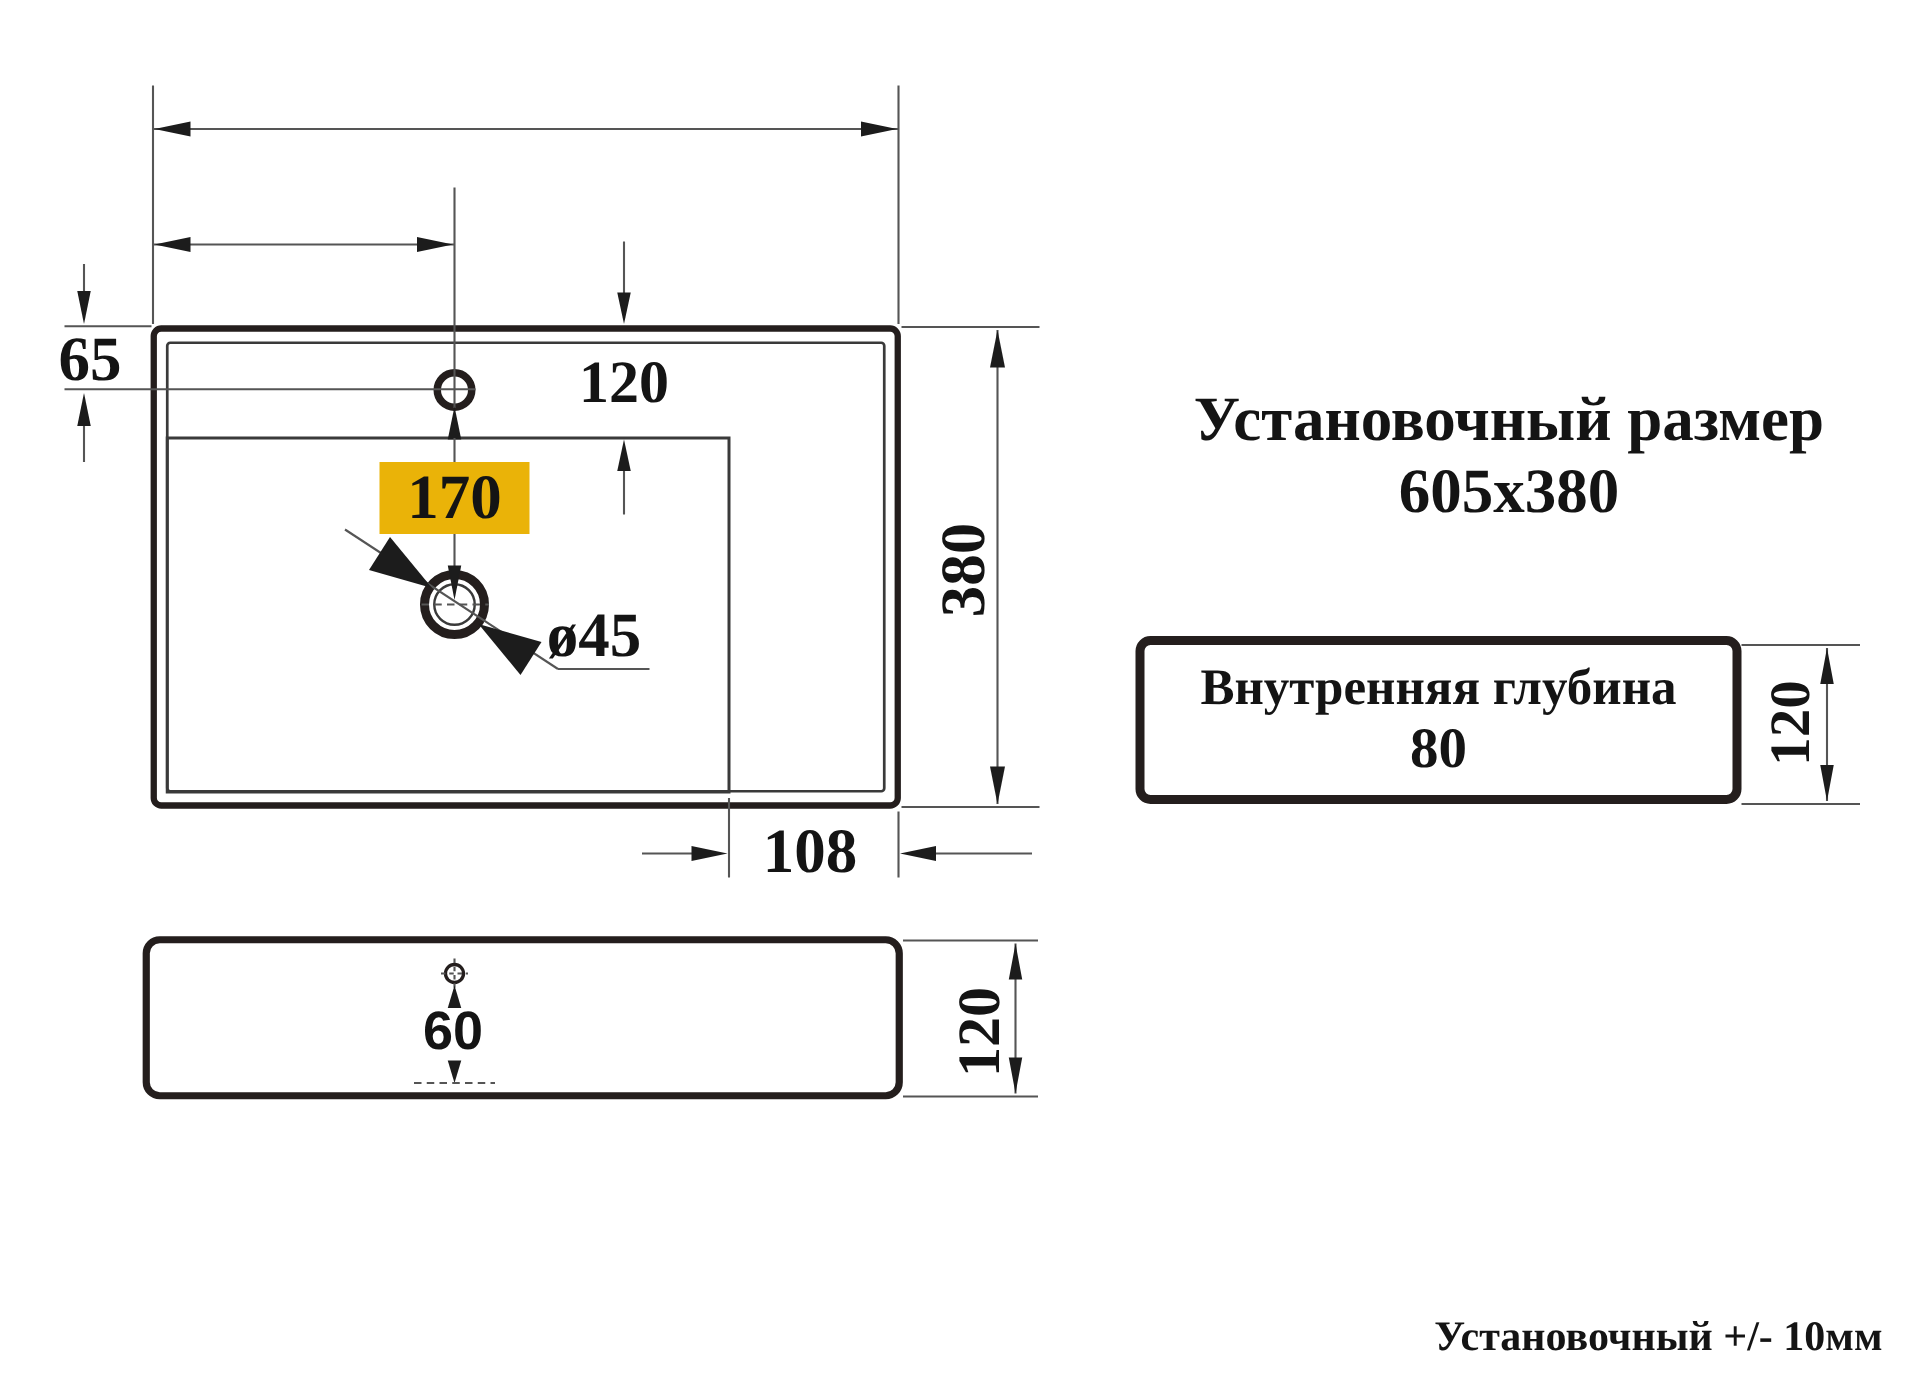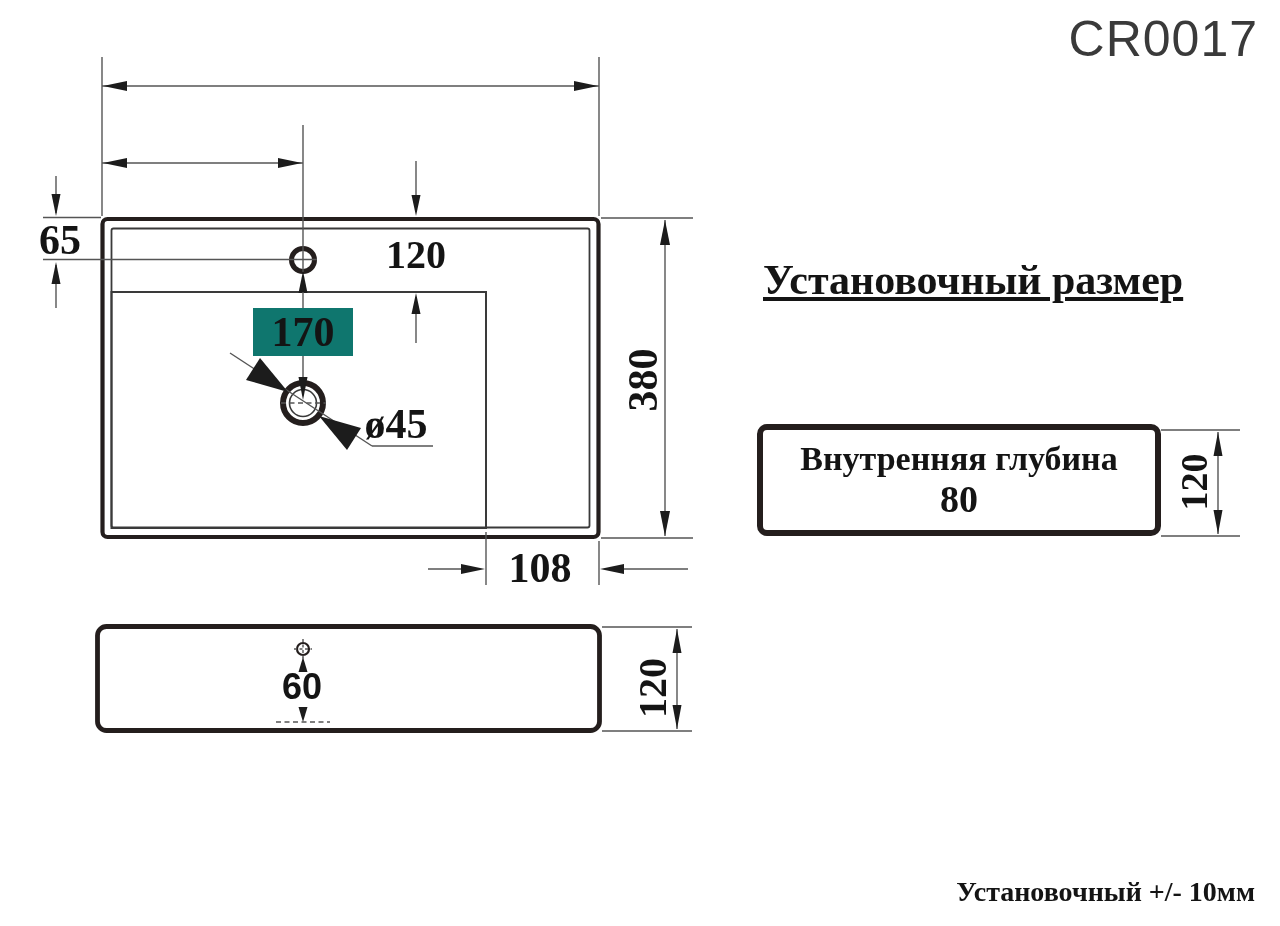--- a/index.html
+++ b/index.html
@@ -17,22 +17,22 @@
   .hole{stroke:var(--c-heavy);fill:#ffffff;}
   .arr{fill:var(--c-arrow);stroke:none;}
   .dash{stroke-dasharray:5 3.5;}
   .dash2{stroke-dasharray:3 2.5;}
   .lbl{position:absolute;color:var(--c-text);font-weight:700;text-align:center;
        font-family:"Liberation Serif","DejaVu Serif",serif;white-space:nowrap;}
   .lbl-sans{font-family:"Liberation Sans","DejaVu Sans",sans-serif;}
   .rot{transform:rotate(-90deg);}
   .code{position:absolute;left:1030px;top:10px;width:228px;text-align:right;
         font:400 50px "Liberation Sans","DejaVu Sans",sans-serif;color:var(--c-code);letter-spacing:1px;}
-  .install{position:absolute;left:763px;top:256px;width:486px;
-           color:var(--c-text);font-weight:700;font-size:42px;line-height:48px;text-decoration:underline;}
+  .install{position:absolute;left:763px;top:256px;width:486px;text-align:center;
+           color:var(--c-text);font-weight:700;font-size:42px;line-height:48px;}
   .depth-box{position:absolute;left:757px;top:424px;width:404px;height:112px;
              border:6px solid var(--c-heavy);border-radius:10px;box-sizing:border-box;
              display:flex;flex-direction:column;align-items:center;justify-content:center;
              color:var(--c-text);font-weight:700;}
   .depth-box .l1{font-size:34px;line-height:38px;}
   .depth-box .l2{font-size:38px;line-height:42px;text-align:center;}
   .tol{position:absolute;right:25px;top:876px;font-size:28px;font-weight:700;color:var(--c-text);}
 </style>
 </head>
 <body>
@@ -133,34 +133,34 @@
 
     <g>
       <line x1="1161" y1="430" x2="1240" y2="430" class="ln-thin"></line>
       <line x1="1161" y1="536" x2="1240" y2="536" class="ln-thin"></line>
       <line x1="1218" y1="432" x2="1218" y2="534" class="ln-thin"></line>
       <polygon points="1218,432 1213.5,456 1222.5,456" class="arr"></polygon>
       <polygon points="1218,534 1213.5,510 1222.5,510" class="arr"></polygon>
     </g>
   </svg>
 
-  <div class="code">CR0017</div>
 
   <div class="lbl" style="left:20px;top:216px;width:80px;font-size:42px;">65</div>
   <div class="lbl" style="left:371px;top:231px;width:90px;font-size:40px;">120</div>
-  <div class="lbl" style="left:253px;top:308px;width:100px;font-size:42px;background:#0f766e;">170</div>
+  <div class="lbl" style="left:253px;top:308px;width:100px;font-size:42px;background:#eab308;">170</div>
   <div class="lbl" style="left:346px;top:400px;width:100px;font-size:42px;">ø45</div>
   <div class="lbl" style="left:490px;top:544px;width:100px;font-size:42px;">108</div>
   <div class="lbl rot" style="left:583px;top:350px;width:120px;height:60px;line-height:60px;font-size:42px;">380</div>
 
   <div class="lbl lbl-sans" style="left:262px;top:666px;width:80px;font-size:36px;">60</div>
   <div class="lbl rot" style="left:593px;top:658px;width:120px;height:60px;line-height:60px;font-size:40px;">120</div>
 
   <div class="install">
     <div>Установочный размер</div>
+    <div>605x380</div>
   </div>
 
   <div class="depth-box">
     <div class="l1">Внутренняя глубина</div>
     <div class="l2">80</div>
   </div>
   <div class="lbl rot" style="left:1134px;top:452px;width:120px;height:60px;line-height:60px;font-size:38px;">120</div>
 
   <div class="tol">Установочный +/- 10мм</div>
 </div>

